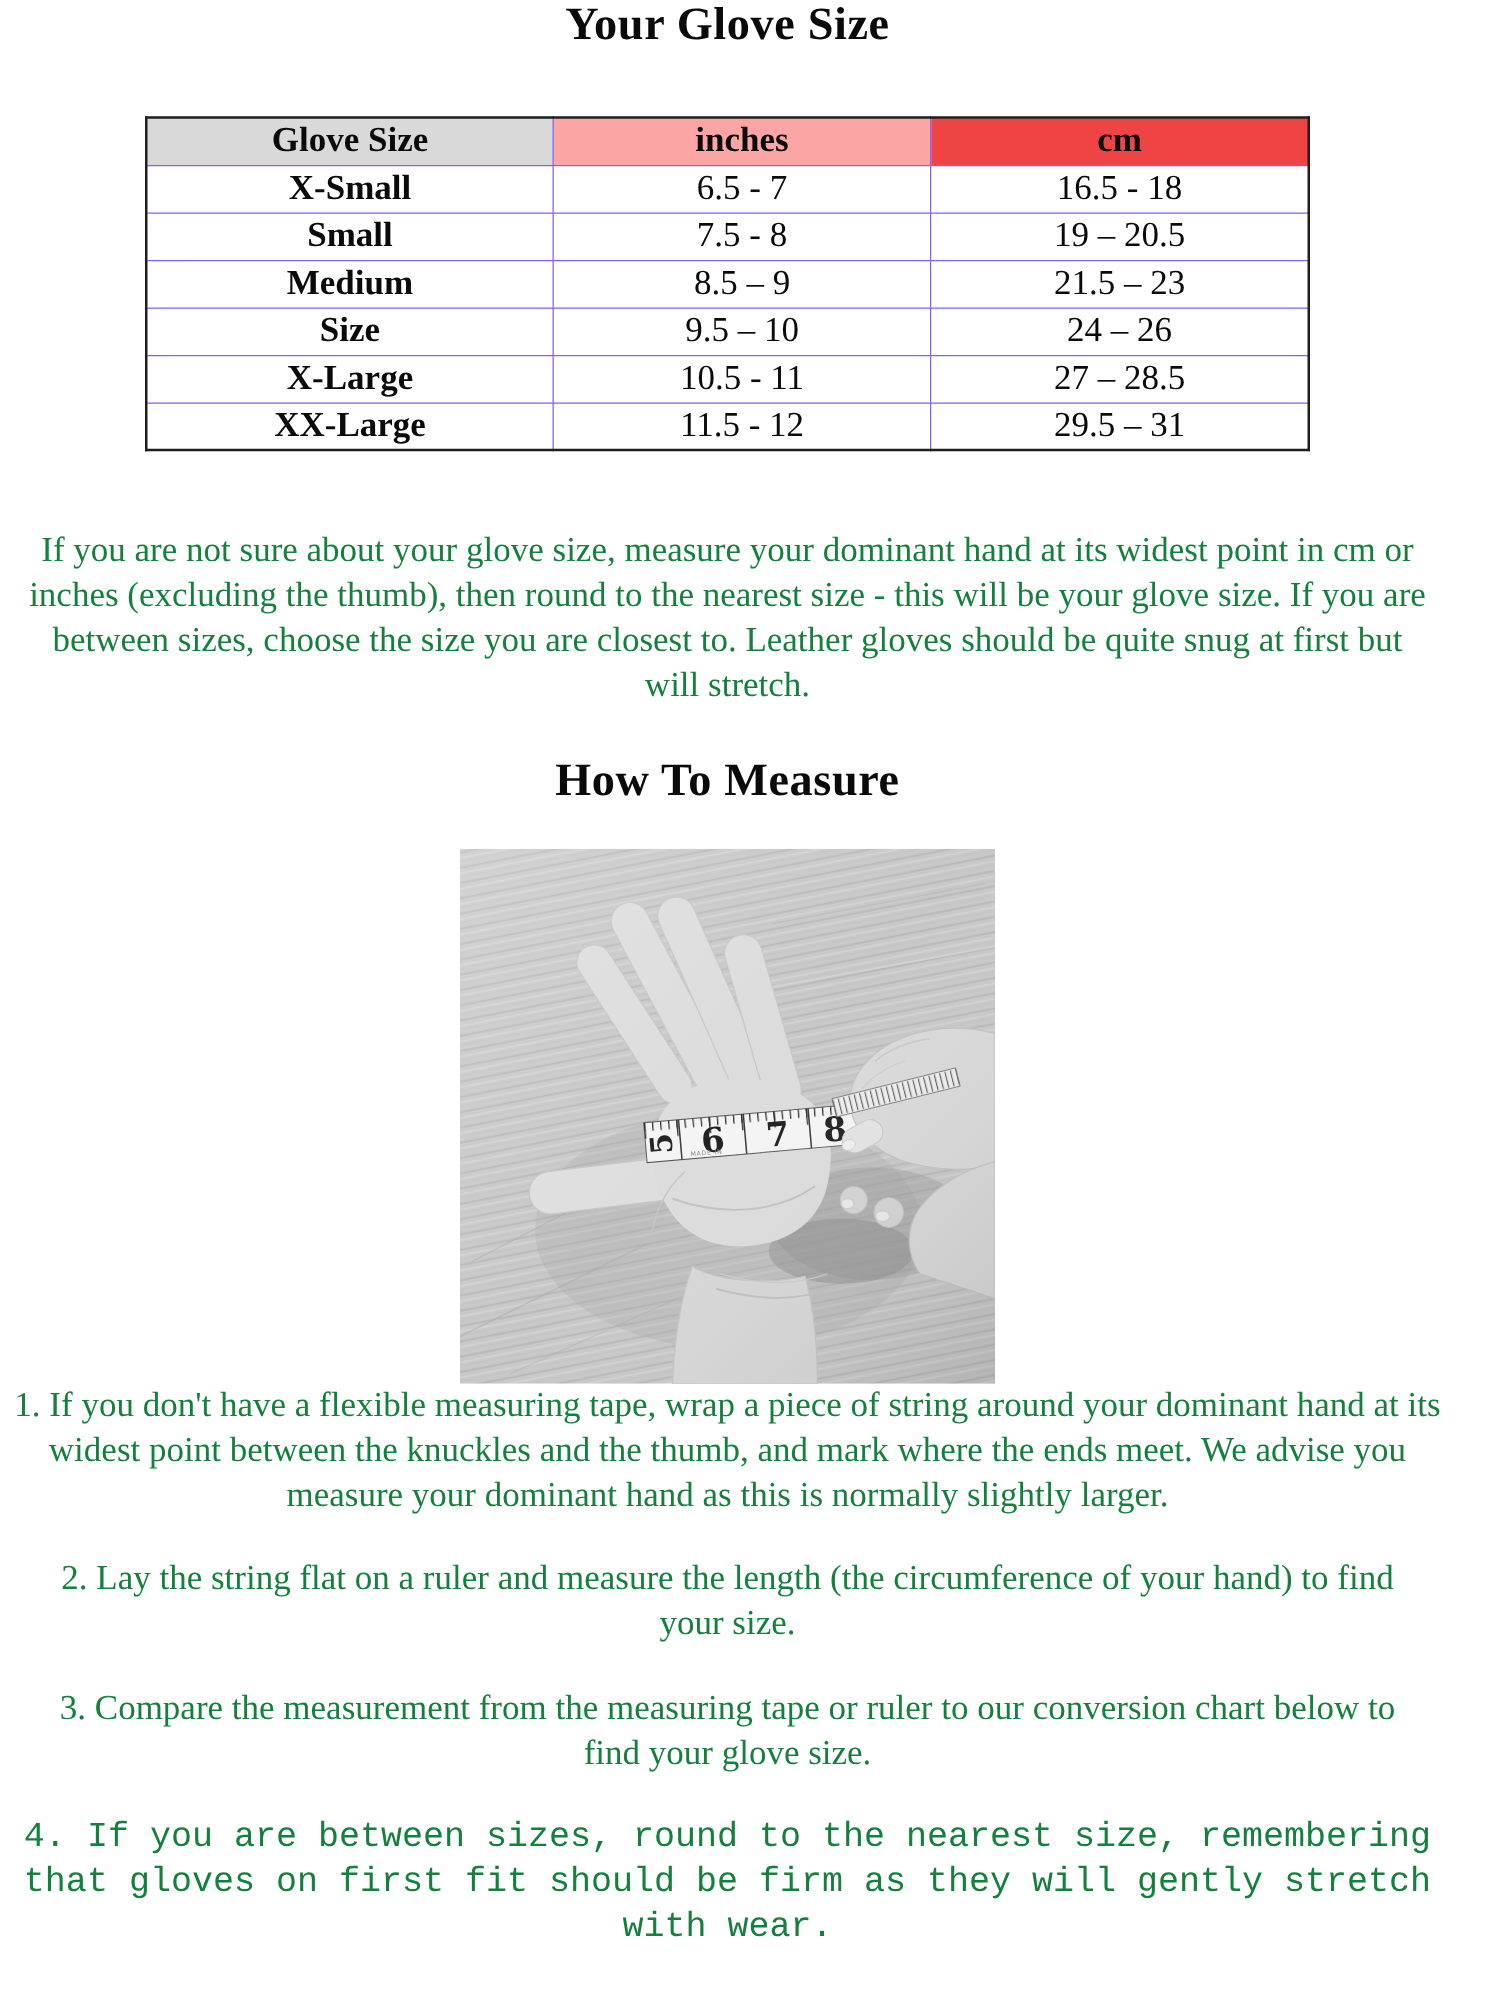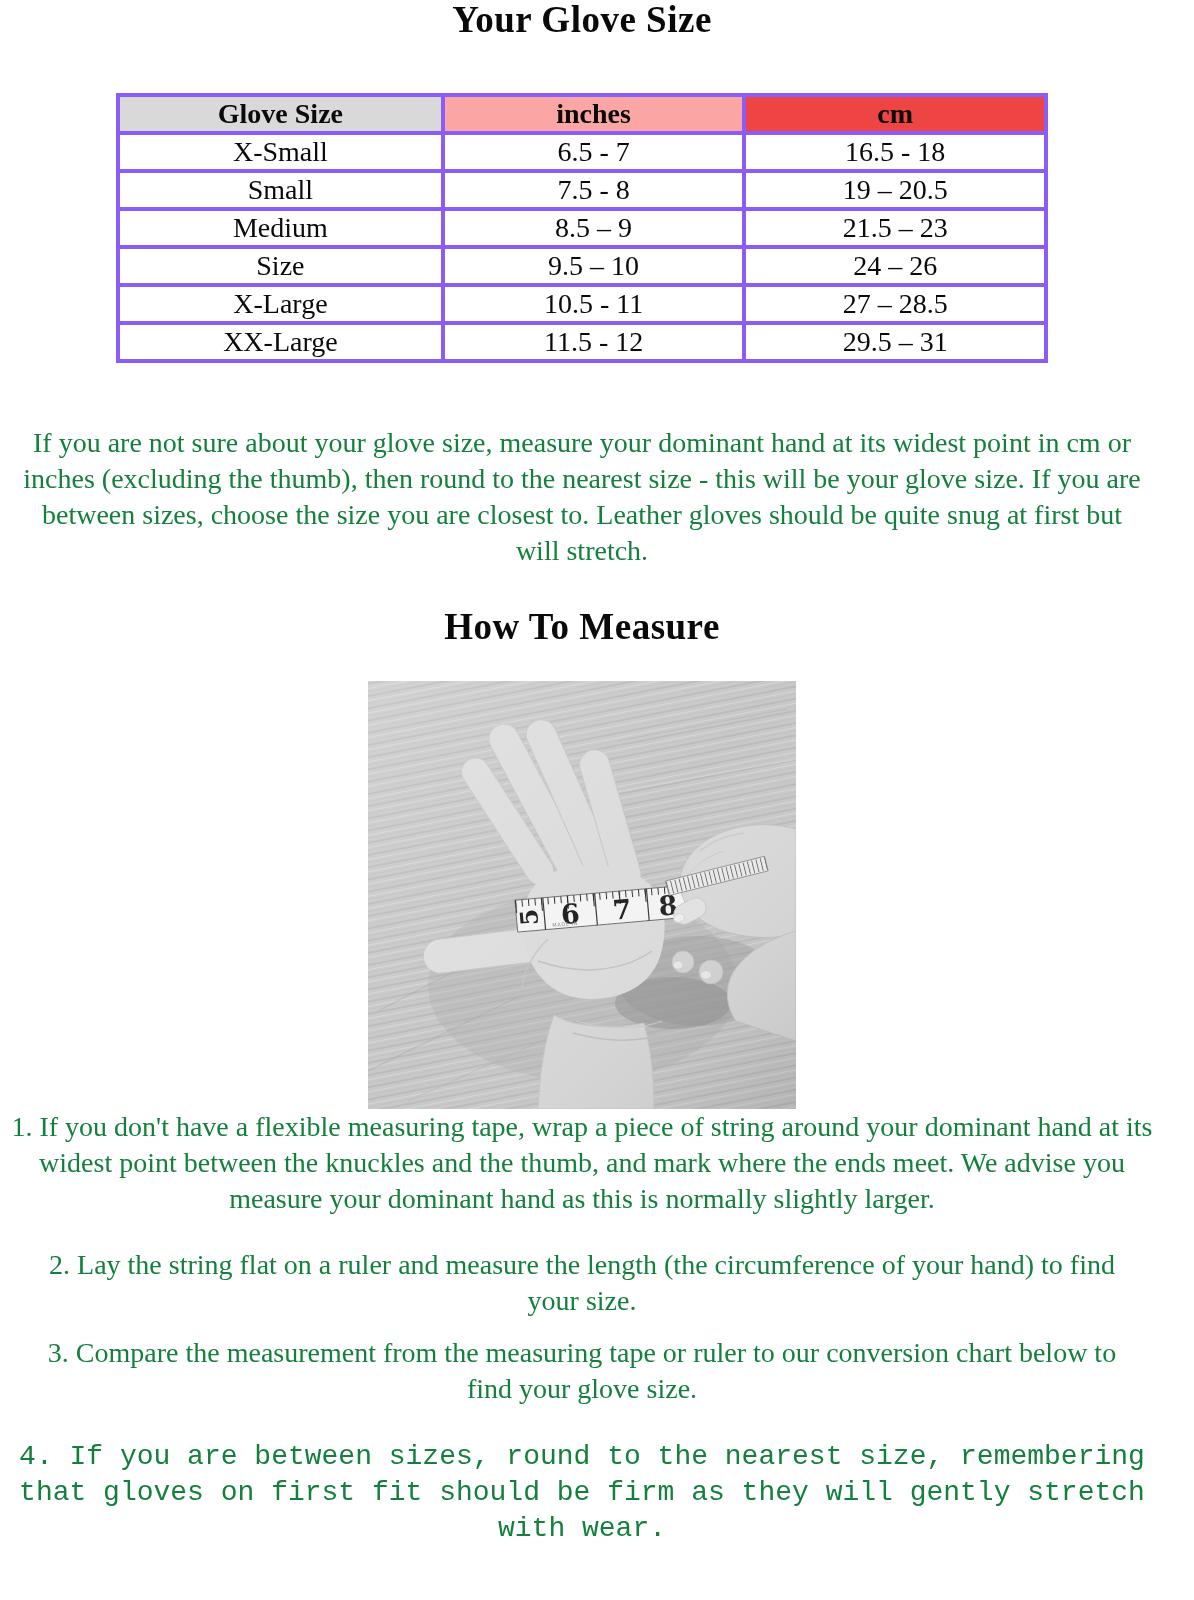--- a/index.html
+++ b/index.html
@@ -17,47 +17,47 @@
     line-height:40px; letter-spacing:0.5px;
   }
 
   table.size-table {
     width:932px; margin:53px auto 0 auto;
     border-collapse:collapse;
     border:2px solid #1f1f1f;
     table-layout:fixed;
   }
   table.size-table th, table.size-table td {
-    border:4px solid #8b5cf6;
+    border:1px solid #8b5cf6;
     height:38px; text-align:center; vertical-align:middle;
     font-size:28px; padding:0; line-height:1;
   }
   table.size-table th { background:#d9d9d9; font-weight:bold; }
-  table.size-table td.size-name { font-weight:normal; }
+  table.size-table td.size-name { font-weight:bold; }
   .col-size { width:35%; } .col-in { width:32.5%; } .col-cm { width:32.5%; }
 
   p.body-text {
     font-size:28px; line-height:36px; text-align:center;
     color:#15803d;
   }
   .intro { width:1120px; margin:62px auto 0 auto; }
 
   .section-title {
     font-size:37px; font-weight:bold; text-align:center;
     margin-top:36px; line-height:44px; letter-spacing:0.5px;
   }
 
   figure.measure-photo {
     width:428px; height:428px; margin:32px auto 0 auto; display:block;
   }
 
   .step  { width:1150px; margin-left:auto; margin-right:auto; }
   .step1 { }
   .step2 { margin-top:30px; width:1110px; }
-  .step3 { margin-top:16px; width:1080px; }
+  .step3 { margin-top:32px; width:1080px; }
   .step4 { margin-top:32px; width:1140px;font-family:Liberation Mono, monospace; }
 </style>
 </head>
 <body>
 
 <div class="content">
 
   <h1 class="page-title">Your Glove Size</h1>
 
   <table class="size-table">

